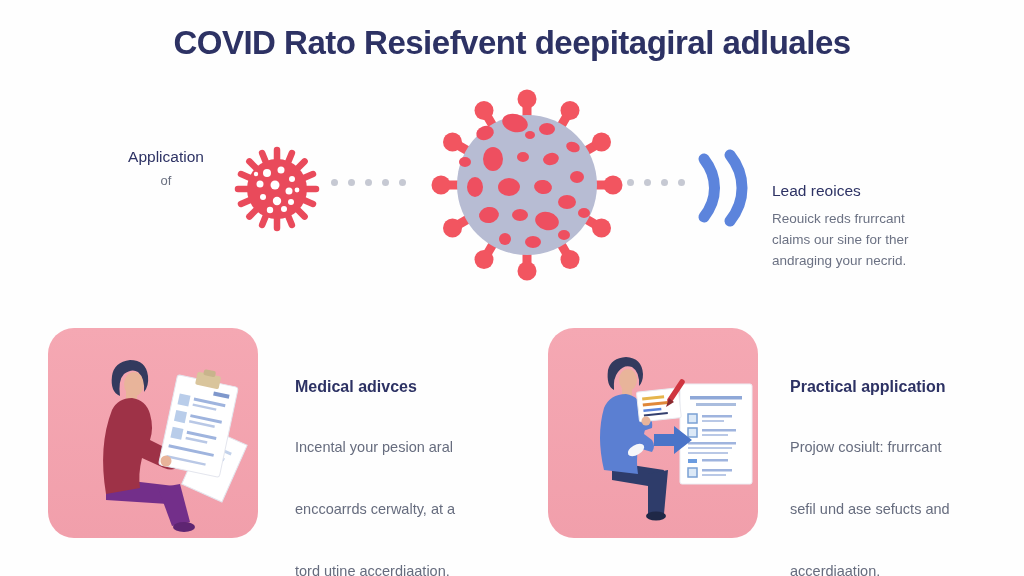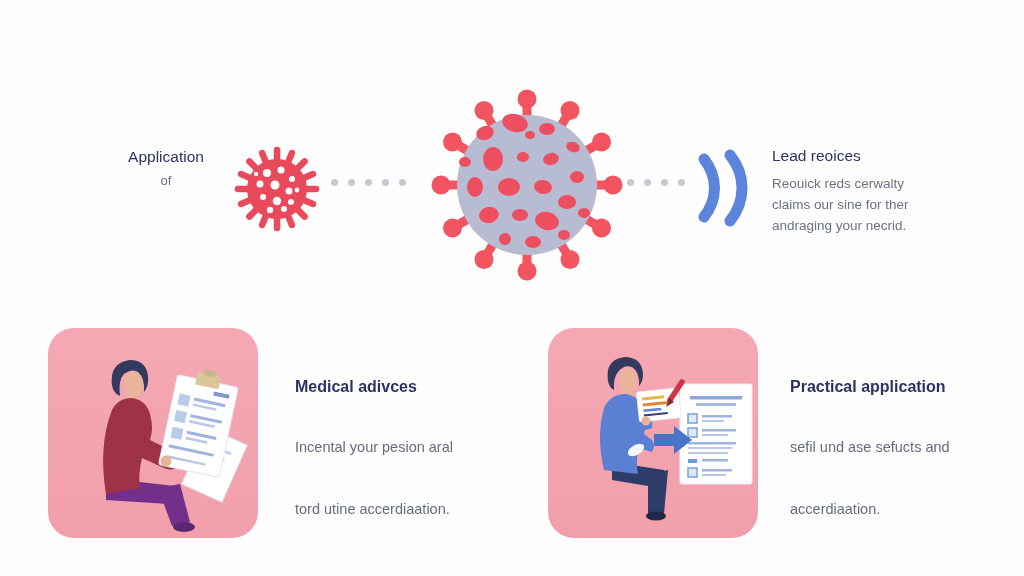--- a/index.html
+++ b/index.html
@@ -11,21 +11,21 @@
     position:absolute; top:24px; left:0; width:100%; text-align:center;
     font-size:33px; font-weight:bold; color:#2d3264; letter-spacing:-0.5px;
   }
   .label-block { position:absolute; }
   .label-heading { font-size:15.5px; font-weight:normal; color:#2d3264; }
   .label-sub { font-size:13px; color:#6a7080; margin-top:7px; }
   .label-name { font-size:14px; color:#5c6273; margin-top:4px; }
   .left-label { left:86px; top:148px; width:160px; text-align:center; }
   .right-label { left:772px; top:147px; width:195px; text-align:left; }
   .right-label .body-line { font-size:13.5px; color:#6b7183; line-height:21px; }
-  .right-label .label-heading { margin-bottom:8px; }
+  .right-label .label-heading { margin-bottom:8px;margin-top:35px; }
   .dots { position:absolute; display:flex; gap:10px; }
   .dot { width:7px; height:7px; border-radius:50%; background:#c6c9d3; }
   .dots-1 { left:331px; top:179px; }
   .dots-2 { left:627px; top:179px; }
   .svg-abs { position:absolute; }
   .card {
     position:absolute; width:210px; height:210px; border-radius:26px;
     background:linear-gradient(180deg,#f5a8b3 0%,#f19fab 100%);
     top:328px;
   }
@@ -35,20 +35,21 @@
   .card-text-left { left:295px; }
   .card-text-right { left:790px; }
   .card-heading { font-size:16px; font-weight:bold; color:#2d3264; margin-bottom:9px; }
   .card-line { font-size:14.5px; color:#666c7e; line-height:22px;margin-top:40px; }
 </style>
 </head>
 <body>
 
 <div class="stage">
 
+  <div class="title">COVID Rato Resiefvent deepitagiral adluales</div>
 
   <div class="label-block left-label">
     <div class="label-heading">Application</div>
     <div class="label-sub">of</div>
   </div>
 
   <svg class="svg-abs" style="left:231px; top:143px;" width="92" height="92" viewBox="0 0 92 92">
     <g stroke="#e94a5b" stroke-width="6.5" stroke-linecap="round">
       <line x1="75" y1="46" x2="85" y2="46"></line>
         <line x1="72.8" y1="57.1" x2="82" y2="60.9"></line>
@@ -155,21 +156,21 @@
     <div class="dot"></div>
   </div>
 
   <svg class="svg-abs" style="left:692px; top:149px;" width="58" height="78" viewBox="0 0 58 78">
     <path d="M 12 10 C 26 28 26 50 12 68" stroke="#5c84dc" stroke-width="11" fill="none" stroke-linecap="round"></path>
     <path d="M 38 6 C 54 26 54 52 38 72" stroke="#5c84dc" stroke-width="11" fill="none" stroke-linecap="round"></path>
   </svg>
 
   <div class="label-block right-label">
     <div class="label-heading">Lead reoices</div>
-    <div class="body-line">Reouick reds cerwalty</div>
+    <div class="body-line">Reouick reds frurrcant</div>
     <div class="body-line">claims our sine for ther</div>
     <div class="body-line">andraging your necrid.</div>
   </div>
 
   <div class="card card-left">
     <svg width="210" height="210" viewBox="0 0 210 210">
 
       <path d="M 58 150 L 126 158 L 120 176 L 58 172 Z" fill="#732f8a"></path>
       <path d="M 110 160 L 132 156 L 142 194 L 124 198 Z" fill="#732f8a"></path>
       <ellipse cx="136" cy="199" rx="11" ry="5" fill="#5e2572"></ellipse>
@@ -204,20 +205,21 @@
         <rect x="125" y="122" width="46" height="3" fill="#9fb4de"></rect>
         <rect x="125" y="133" width="40" height="2.5" fill="#b9c8e6"></rect>
       </g>
       <circle cx="118" cy="133" r="5.5" fill="#e8b49a"></circle>
     </svg>
   </div>
 
   <div class="card-text card-text-left">
     <div class="card-heading">Medical adivces</div>
     <div class="card-line">Incental your pesion aral</div>
+    <div class="card-line">enccoarrds cerwalty, at a</div>
     <div class="card-line">tord utine accerdiaation.</div>
   </div>
 
   <div class="card card-right">
     <svg width="210" height="210" viewBox="0 0 210 210">
 
       <rect x="132" y="56" width="72" height="100" rx="2" fill="#ffffff" stroke="#eceef4"></rect>
       <rect x="142" y="68" width="52" height="3.5" fill="#8fa8d8"></rect>
       <rect x="148" y="75" width="40" height="3" fill="#aabdde"></rect>
       <rect x="140" y="86" width="9" height="9" fill="#dce9f7" stroke="#7aa0d4" stroke-width="1.5"></rect>
@@ -258,17 +260,18 @@
       <line x1="122" y1="72" x2="134" y2="54" stroke="#d03540" stroke-width="5.5" stroke-linecap="round"></line>
       <path d="M 118 79 L 121 70 L 126 74 Z" fill="#8a2a30"></path>
       <circle cx="98" cy="93" r="4.5" fill="#e8b49a"></circle>
 
       <path d="M 106 106 L 126 106 L 126 98 L 144 112 L 126 126 L 126 118 L 106 118 Z" fill="#4a74c8"></path>
     </svg>
   </div>
 
   <div class="card-text card-text-right">
     <div class="card-heading">Practical application</div>
+    <div class="card-line">Projow cosiult: frurrcant</div>
     <div class="card-line">sefil und ase sefucts and</div>
     <div class="card-line">accerdiaation.</div>
   </div>
 
 </div>
 
 </body></html>

